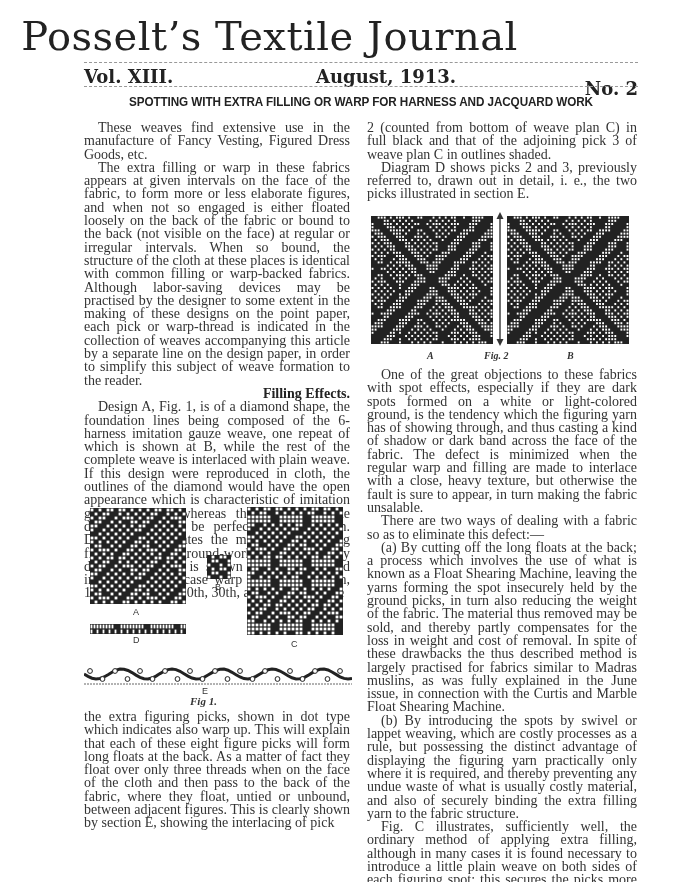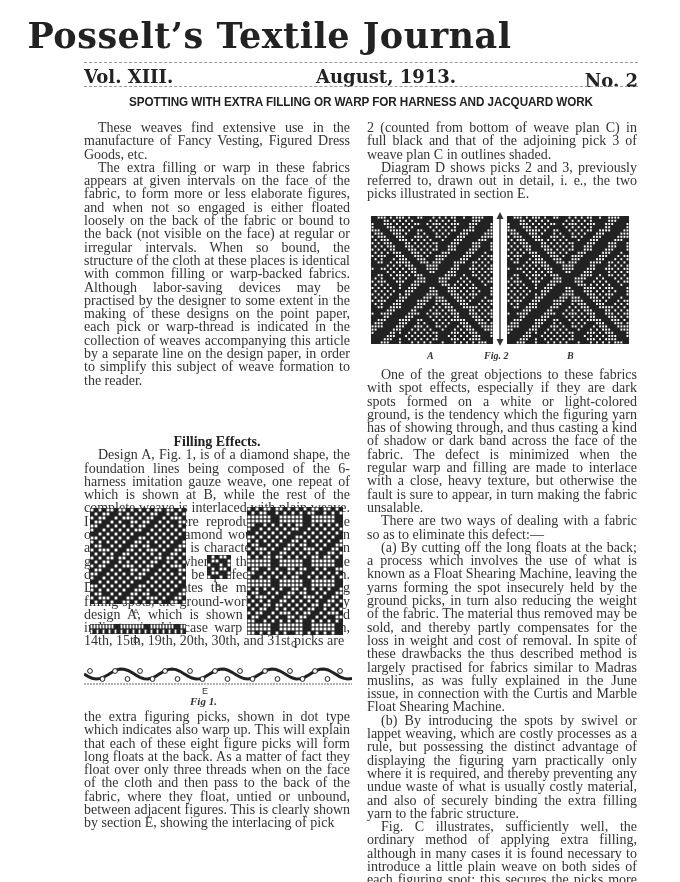--- a/index.html
+++ b/index.html
@@ -1,27 +1,27 @@
 <!DOCTYPE html>
 <html><head>
 <meta charset="utf-8">
 <style>
   html, body { margin: 0; padding: 0; background: #ffffff; }
   body { width: 680px; height: 882px; position: relative; overflow: hidden; font-family: "Liberation Serif", "DejaVu Serif", serif; color: #2a2a2a; }
-  .masthead { position: absolute; left: 0; top: 14px; width: 539px; text-align: center; font-family: "DejaVu Serif", serif; font-weight: bold; font-size: 35px; letter-spacing: 0.5px; color: #222; line-height: 44px; }
+  .masthead { position: absolute; left: 0; top: 14px; width: 539px; text-align: center; font-family: "DejaVu Serif", serif; font-weight: normal; font-size: 40px; letter-spacing: 0.5px; color: #222; line-height: 44px; }
   .rule { position: absolute; left: 84px; width: 554px; height: 0; border-top: 1px dashed #999; }
   .issue-line { position: absolute; left: 84px; top: 66px; width: 554px; height: 18px; font-family: "DejaVu Serif", serif; font-weight: bold; font-size: 18px; color: #222; }
   .issue-line .vol { position: absolute; left: 0; top: 0; }
   .issue-line .date { position: absolute; left: 232px; top: 0; }
-  .issue-line .no { position: absolute; right: 0; top: 4px; }
+  .issue-line .no { position: absolute; right: 0; top: 12px; }
   .article-title { position: absolute; left: 84px; top: 95px; width: 554px; text-align: center; font-family: "Liberation Sans", sans-serif; font-weight: bold; font-size: 12.6px; letter-spacing: -0.1px; color: #222; transform: scaleX(0.93); transform-origin: center; }
   .col { position: absolute; font-size: 14px; line-height: 13.3px; text-align: justify; color: #333; }
   .col p { margin: 0; text-indent: 14px; }
   .col p.noindent { text-indent: 0; }
-  .col .subhead { text-align: center; font-weight: bold; text-indent: 0; color: #222; margin-top: 48px; }
+  .col .subhead { text-align: right; font-weight: bold; text-indent: 0; color: #222; }
   .col-left-top { left: 84px; top: 121px; width: 266px; }
   .col-left-bottom { left: 84px; top: 710px; width: 266px; }
   .col-right-top { left: 367px; top: 121px; width: 270px; }
   .col-right-bottom { left: 367px; top: 368px; width: 270px; }
   .fig { position: absolute; }
   .fig-label { position: absolute; font-family: "Liberation Sans", sans-serif; font-size: 9px; color: #333; }
   .fig-caption { position: absolute; font-family: "Liberation Serif", serif; font-style: italic; font-weight: bold; font-size: 11px; color: #333; }
 </style>
 </head>
 <body>

